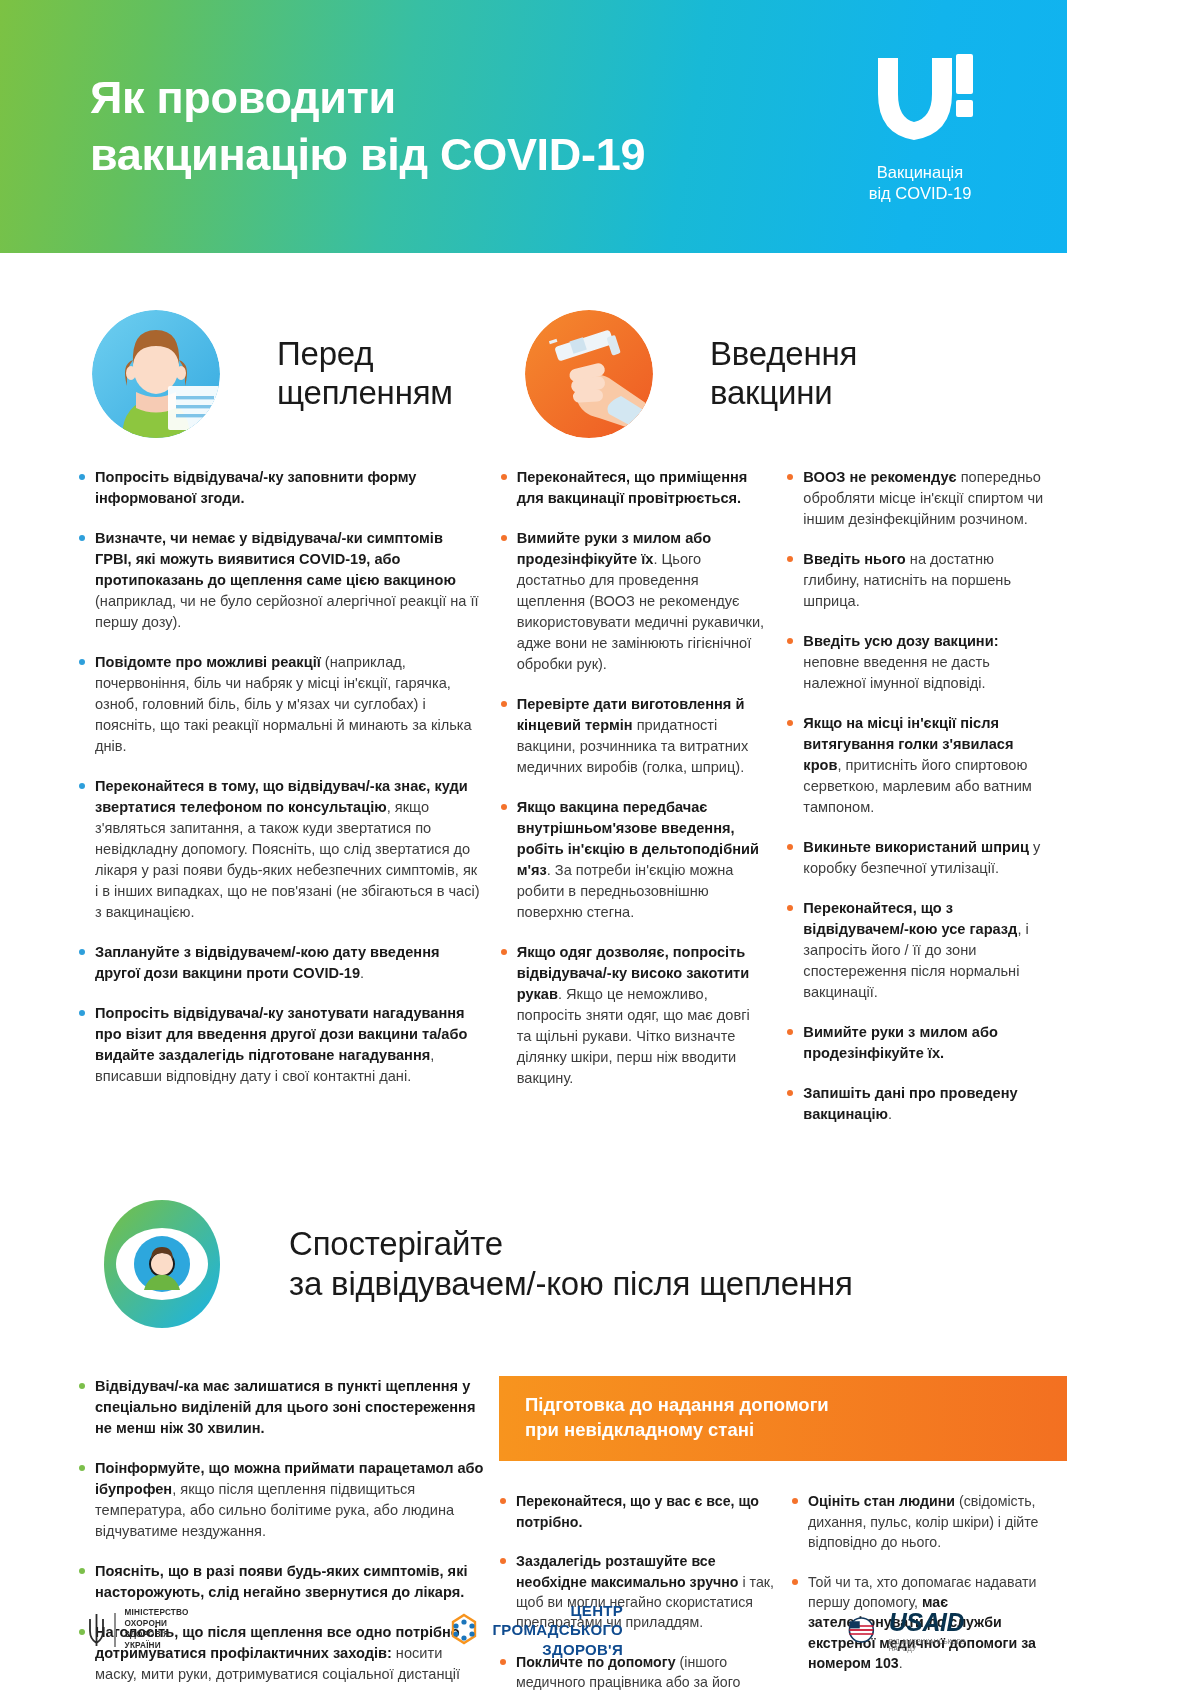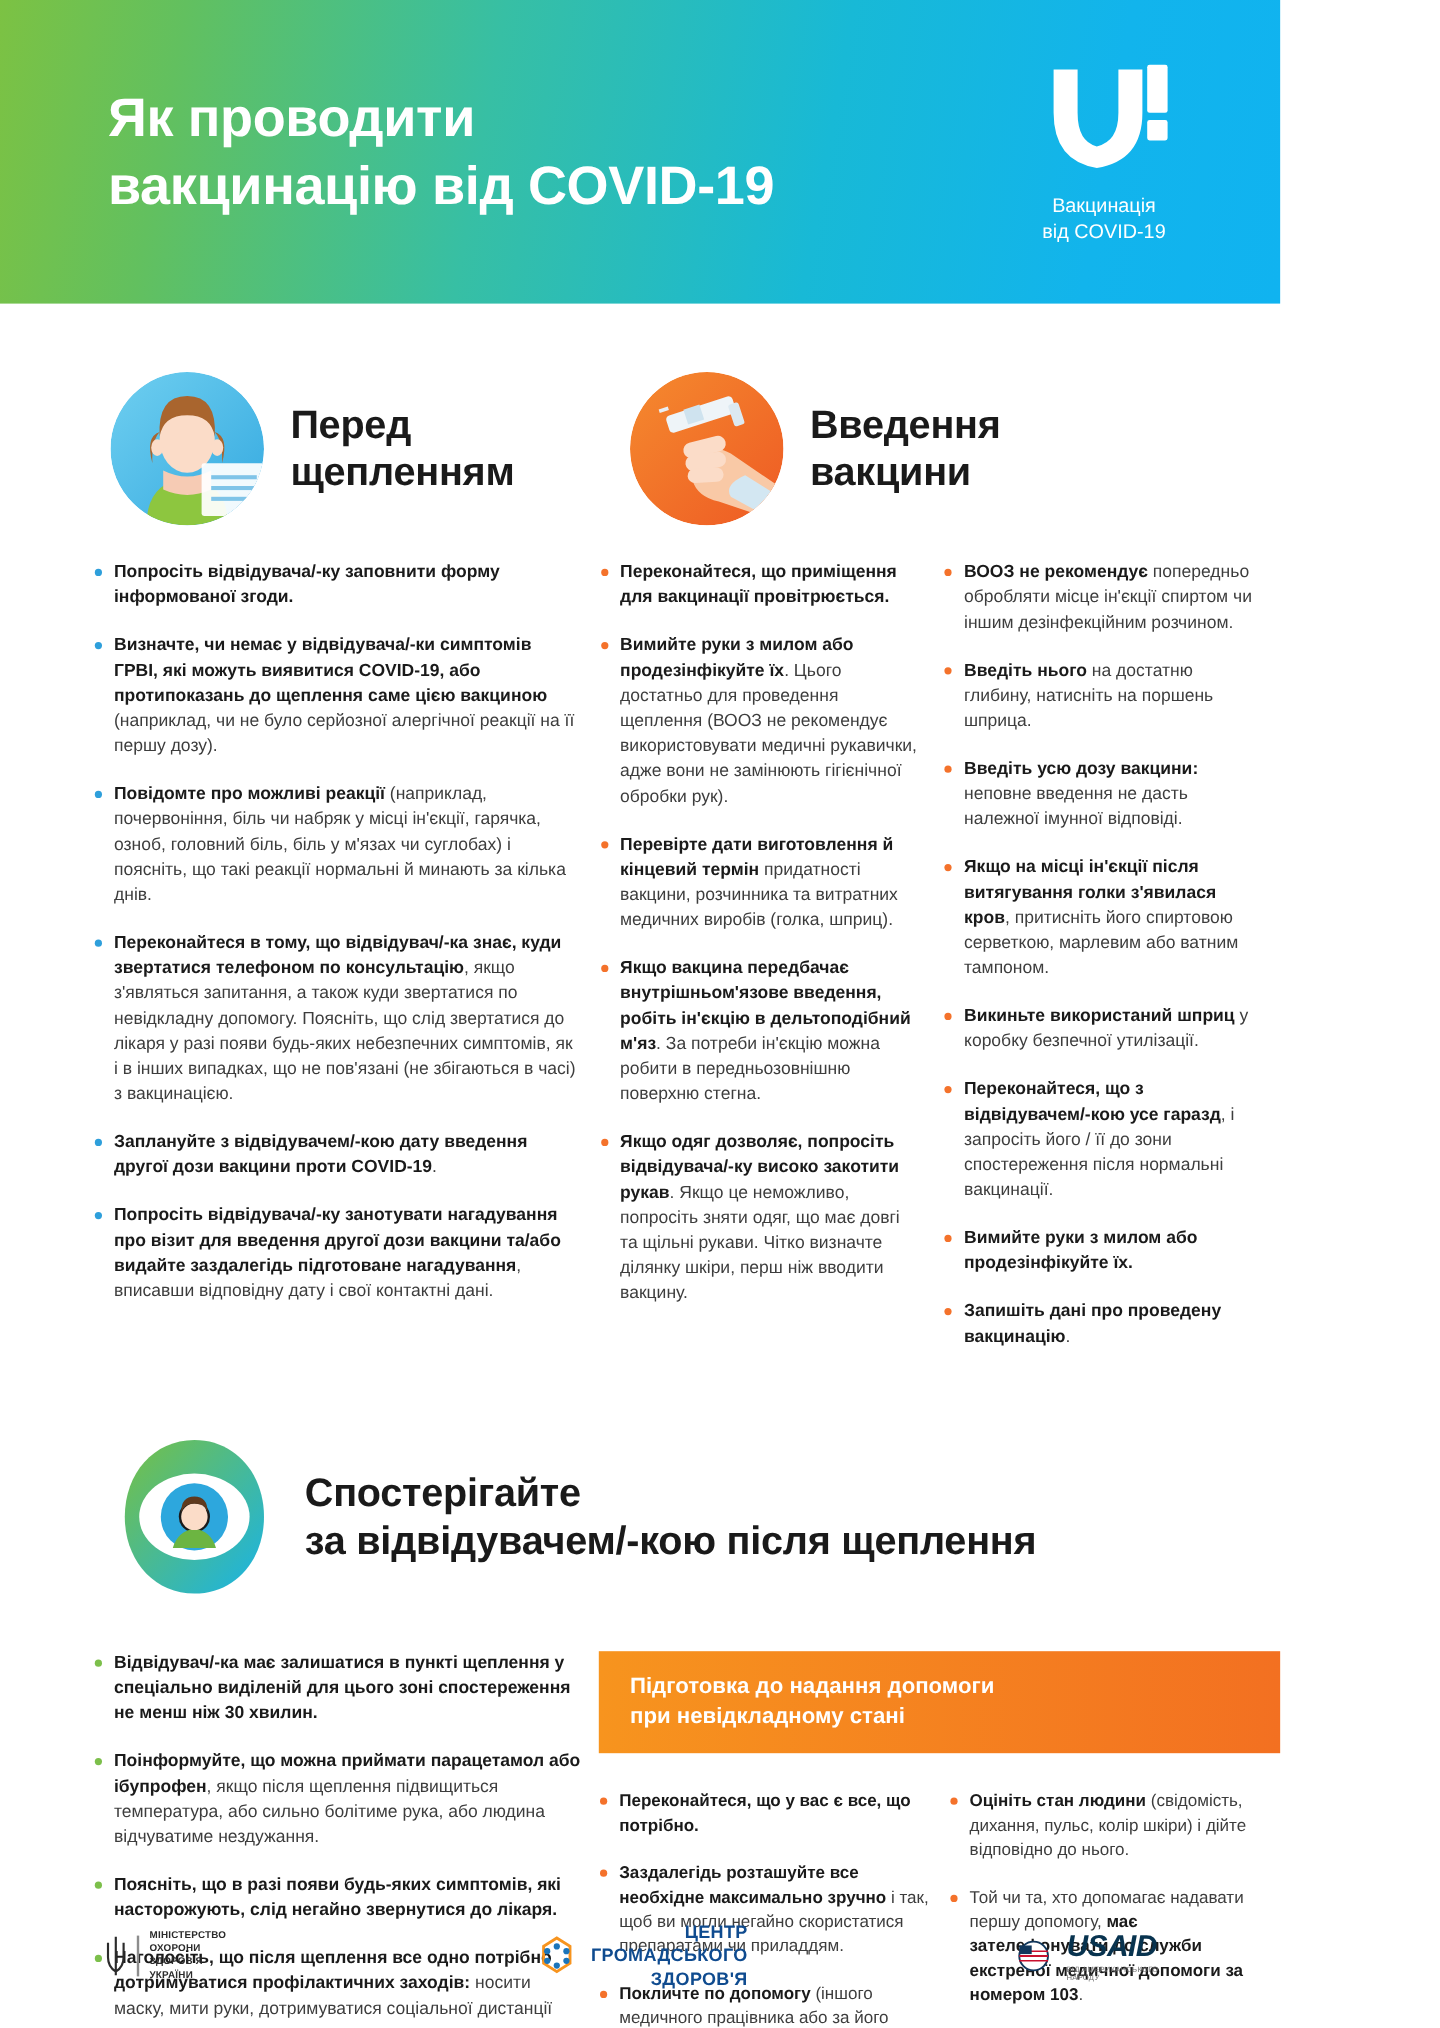--- a/index.html
+++ b/index.html
@@ -37,21 +37,21 @@
   .brand-mark { position:relative; height:110px; }
   .brand-mark svg { position:absolute; top:0; left:50%; transform:translateX(-50%); }
   .brand-text {
     font-size:16.5px; font-weight:normal; line-height:1.28; color:#fff;
     margin-top:2px;
   }
 
   
   .sec-head { display:flex; align-items:center; gap:22px; }
   .sec-icon { flex:0 0 auto; width:128px; height:128px; border-radius:50%; overflow:hidden; position:relative; }
-  .sec-title { font-size:33px; font-weight:bold; line-height:1.18; color:#1a1a1a; letter-spacing:-0.2px; }
+  .sec-title { font-size:33px; font-weight:normal; line-height:1.18; color:#1a1a1a; letter-spacing:-0.2px;margin-left:35px; }
 
   
   .top-block { position:relative; padding:57px 0 0 0; }
   .heads-row { display:flex; }
   .head-a { margin-left:92px; width:420px; }
   .head-b { margin-left:13px; width:470px; }
 
   .cols { display:flex; margin-top:29px; padding:0 0 0 78px; }
   .col { padding-right:16px; }
   .col-1 { width:434px; }

